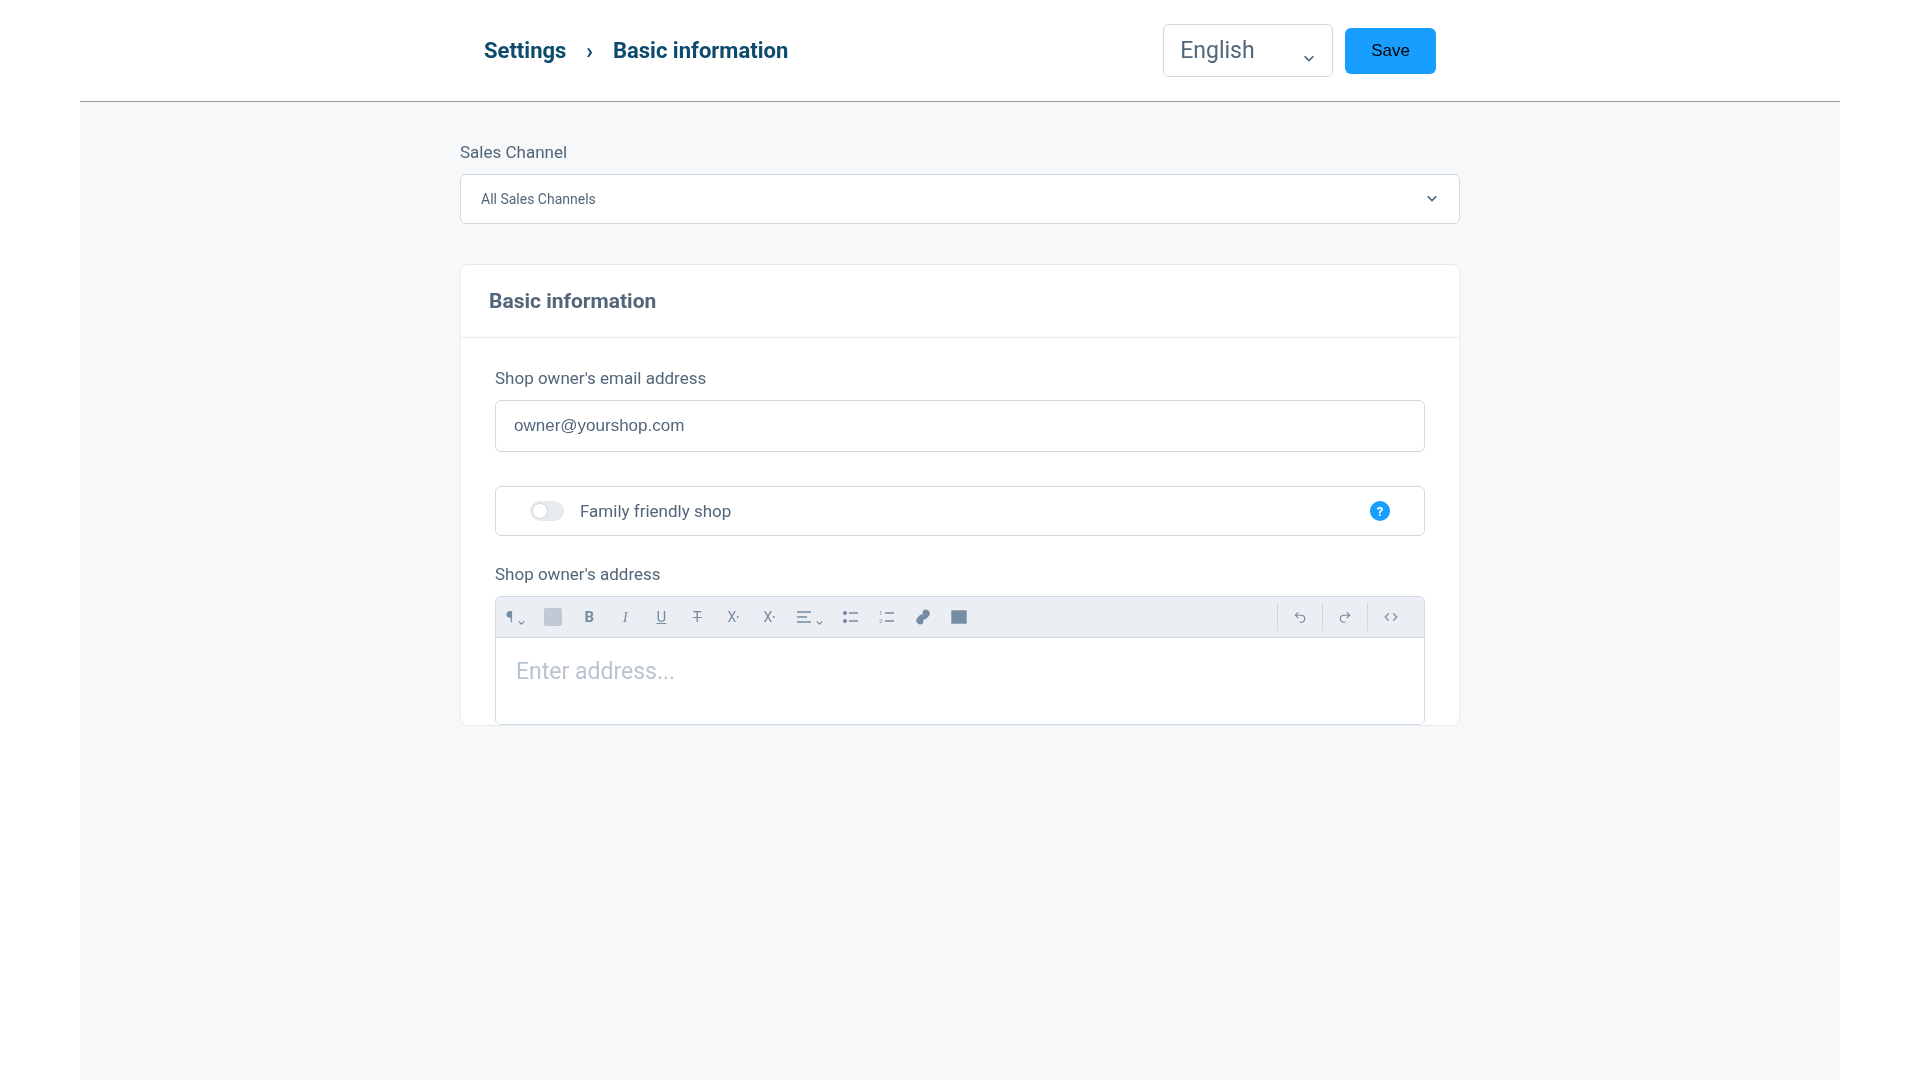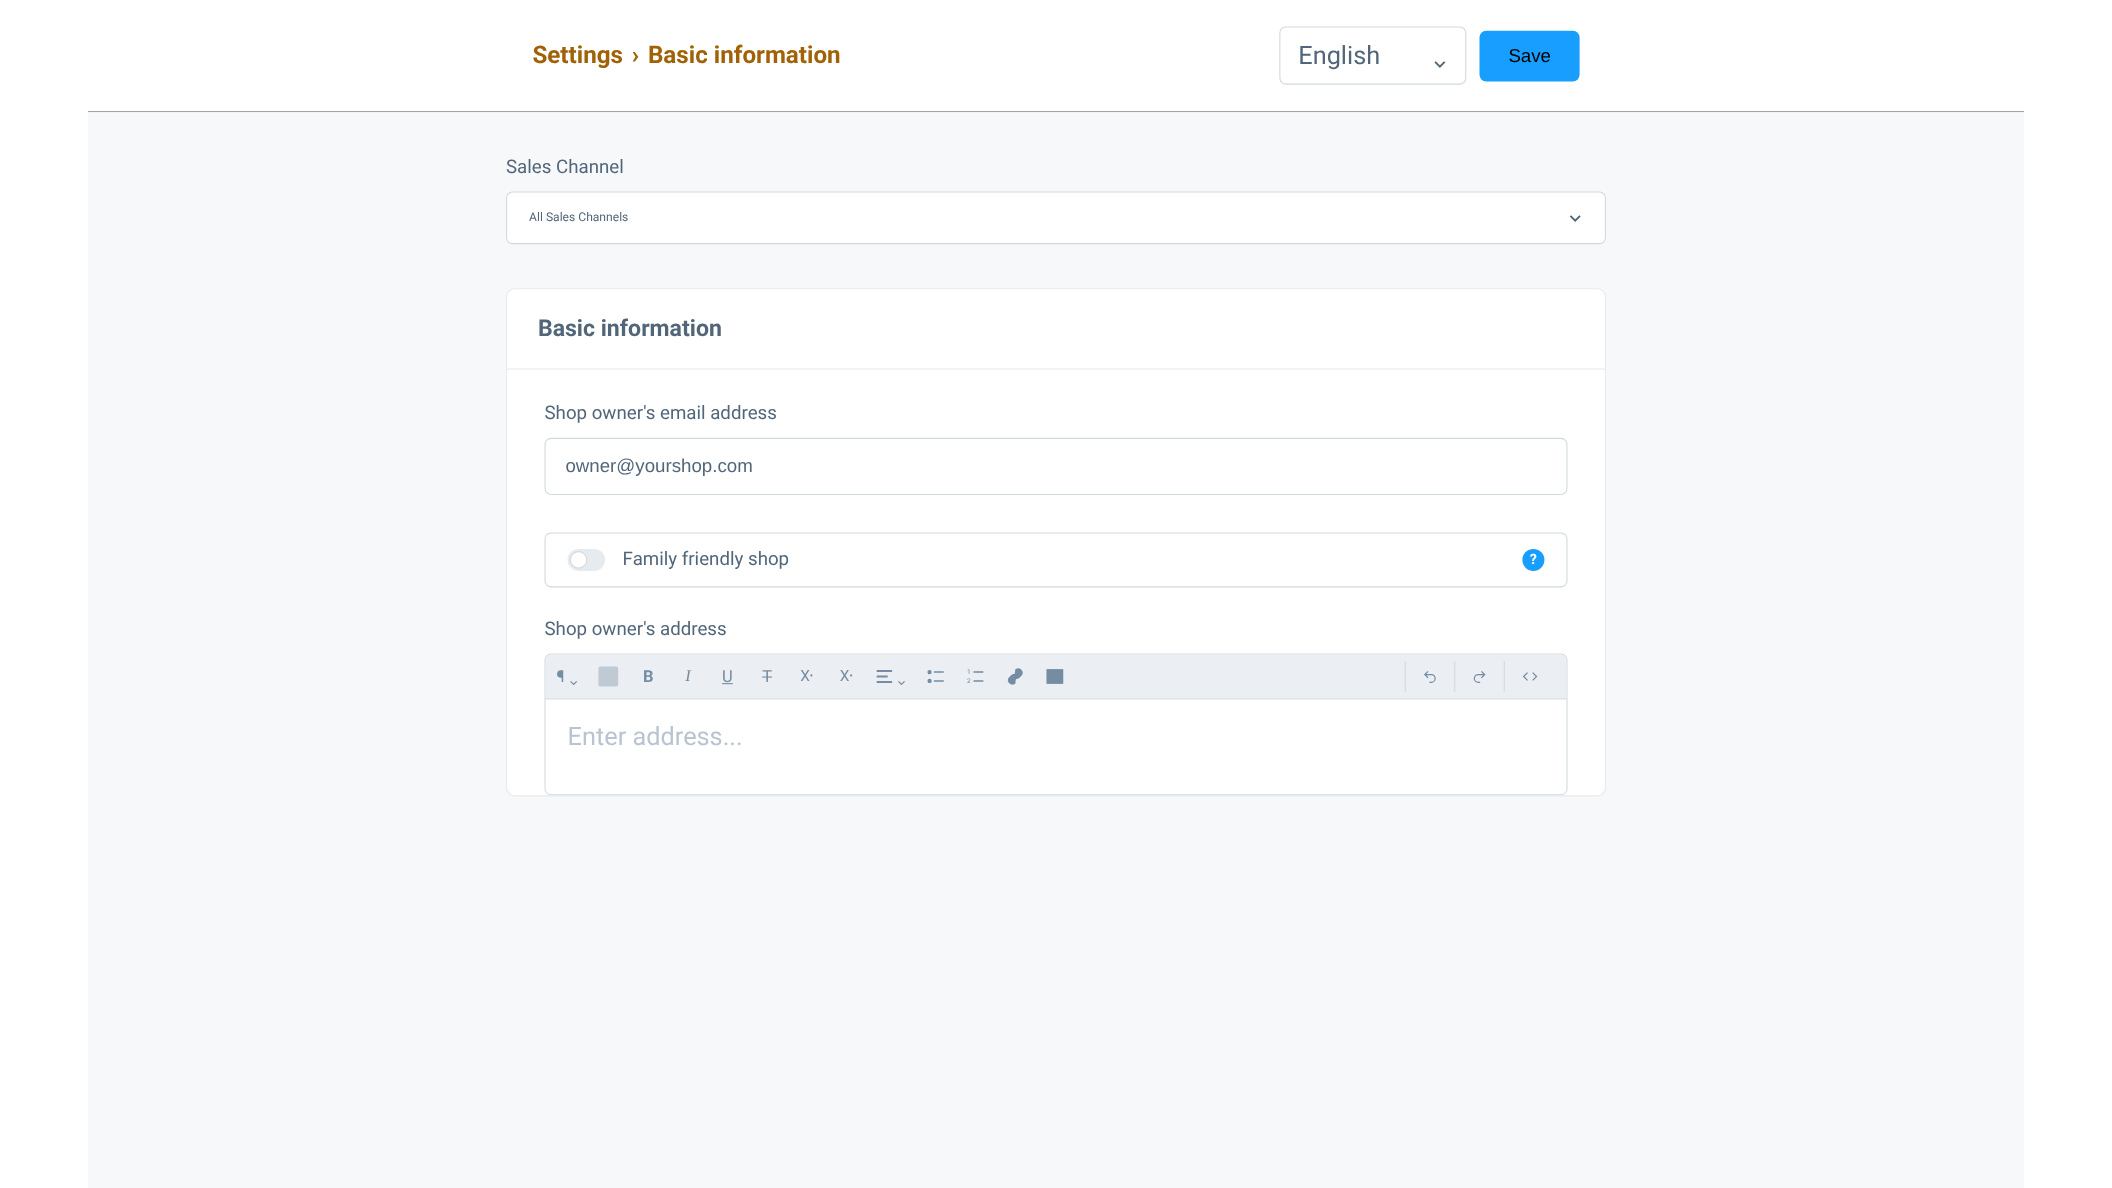--- a/index.html
+++ b/index.html
@@ -25,24 +25,24 @@
       align-items: center;
       justify-content: space-between;
       width: 100%;
       max-width: 1380px;
       margin: 0 auto;
       padding: 0 214px 0 214px;
     }
     .breadcrumb {
       font-size: 22px;
       font-weight: 700;
-      color: #a16207;
-      display: flex;
-      align-items: center;
-      gap: 8px;
+      color: #0c4a6e;
+      display: flex;
+      align-items: center;
+      gap: 20px;
     }
     .breadcrumb-sep {
       font-weight: 700;
     }
     .header-actions {
       display: flex;
       align-items: center;
       gap: 12px;
     }
     .lang-select {
@@ -98,21 +98,21 @@
       display: block;
     }
     .select-field {
       display: flex;
       align-items: flex-start;
       justify-content: space-between;
       background: #fff;
       border: 1px solid #d1d9e0;
       border-radius: 6px;
       padding: 16px 20px;
-      font-size: 11px;
+      font-size: 14px;
       color: #52667a;
       cursor: pointer;
       margin-bottom: 40px;
     }
     .card {
       background: #fff;
       border: 1px solid #e6ebef;
       border-radius: 8px;
     }
     .card-header {
@@ -136,21 +136,21 @@
       font-size: 17px;
       color: #52667a;
       margin-bottom: 34px;
     }
     .toggle-row {
       display: flex;
       align-items: center;
       justify-content: space-between;
       border: 1px solid #d1d9e0;
       border-radius: 6px;
-      padding: 14px 20px;
+      padding: 14px 34px;
       margin-bottom: 28px;
     }
     .toggle-left {
       display: flex;
       align-items: center;
       gap: 16px;
     }
     .toggle-switch {
       width: 34px;
       height: 20px;

